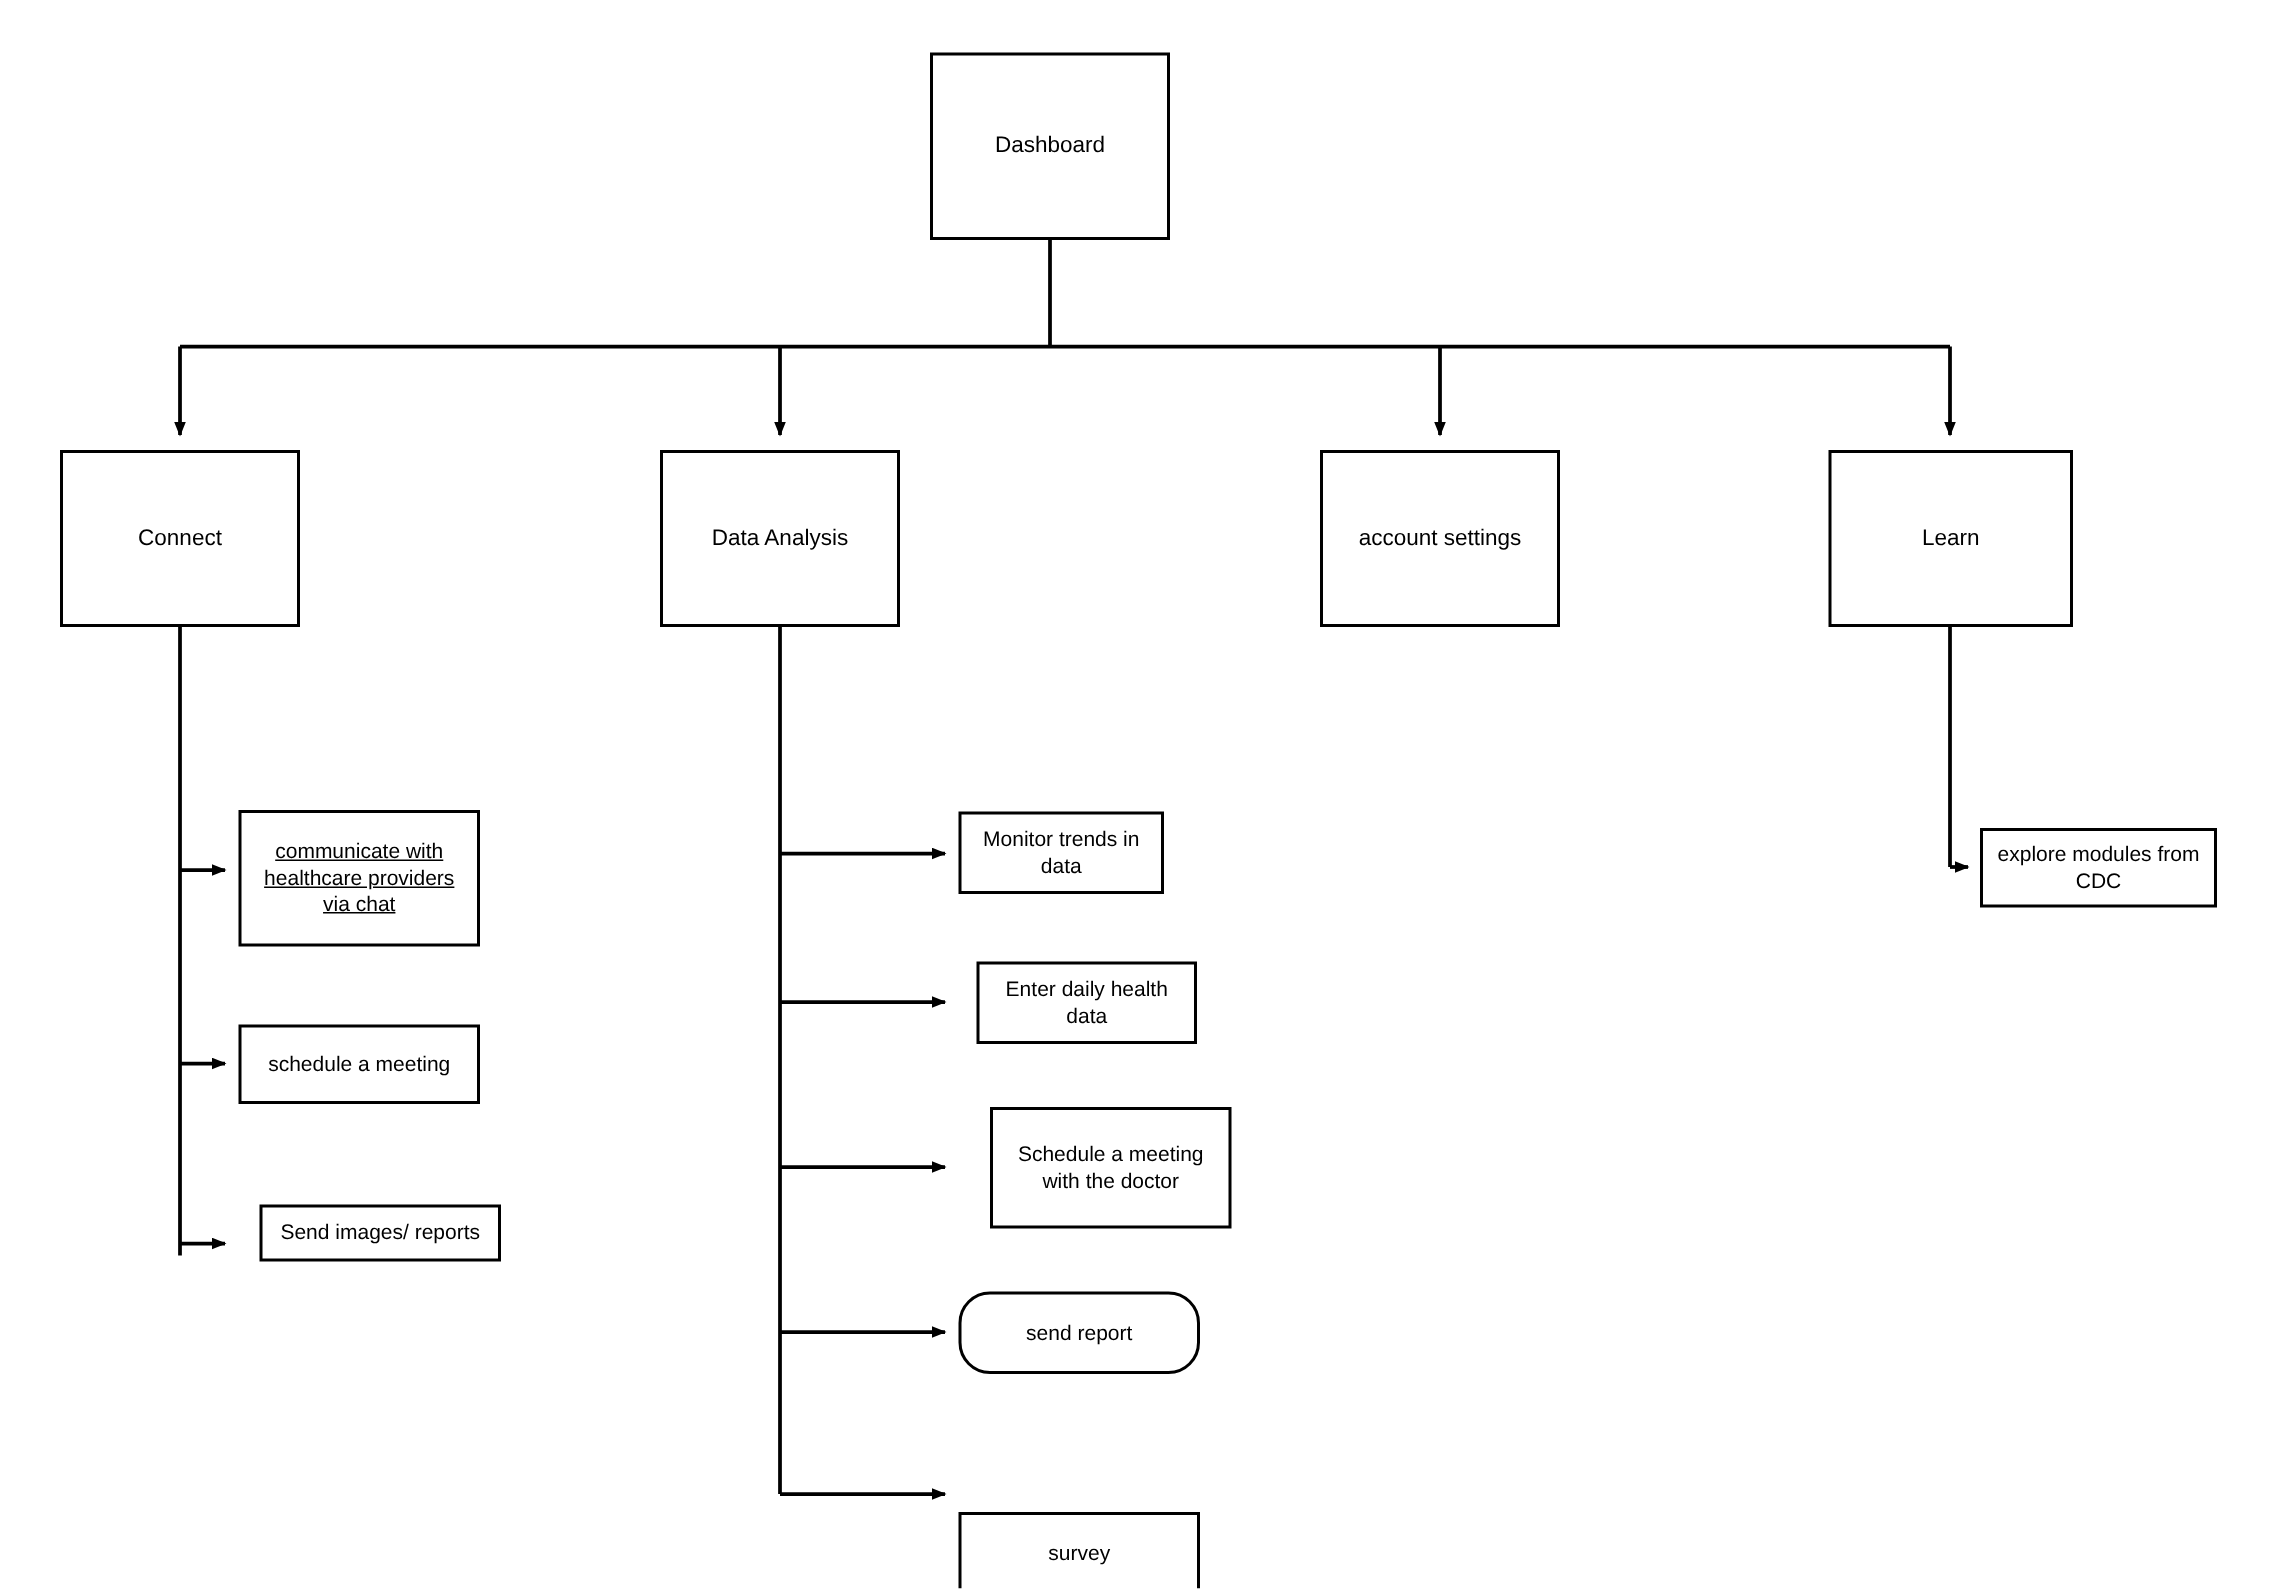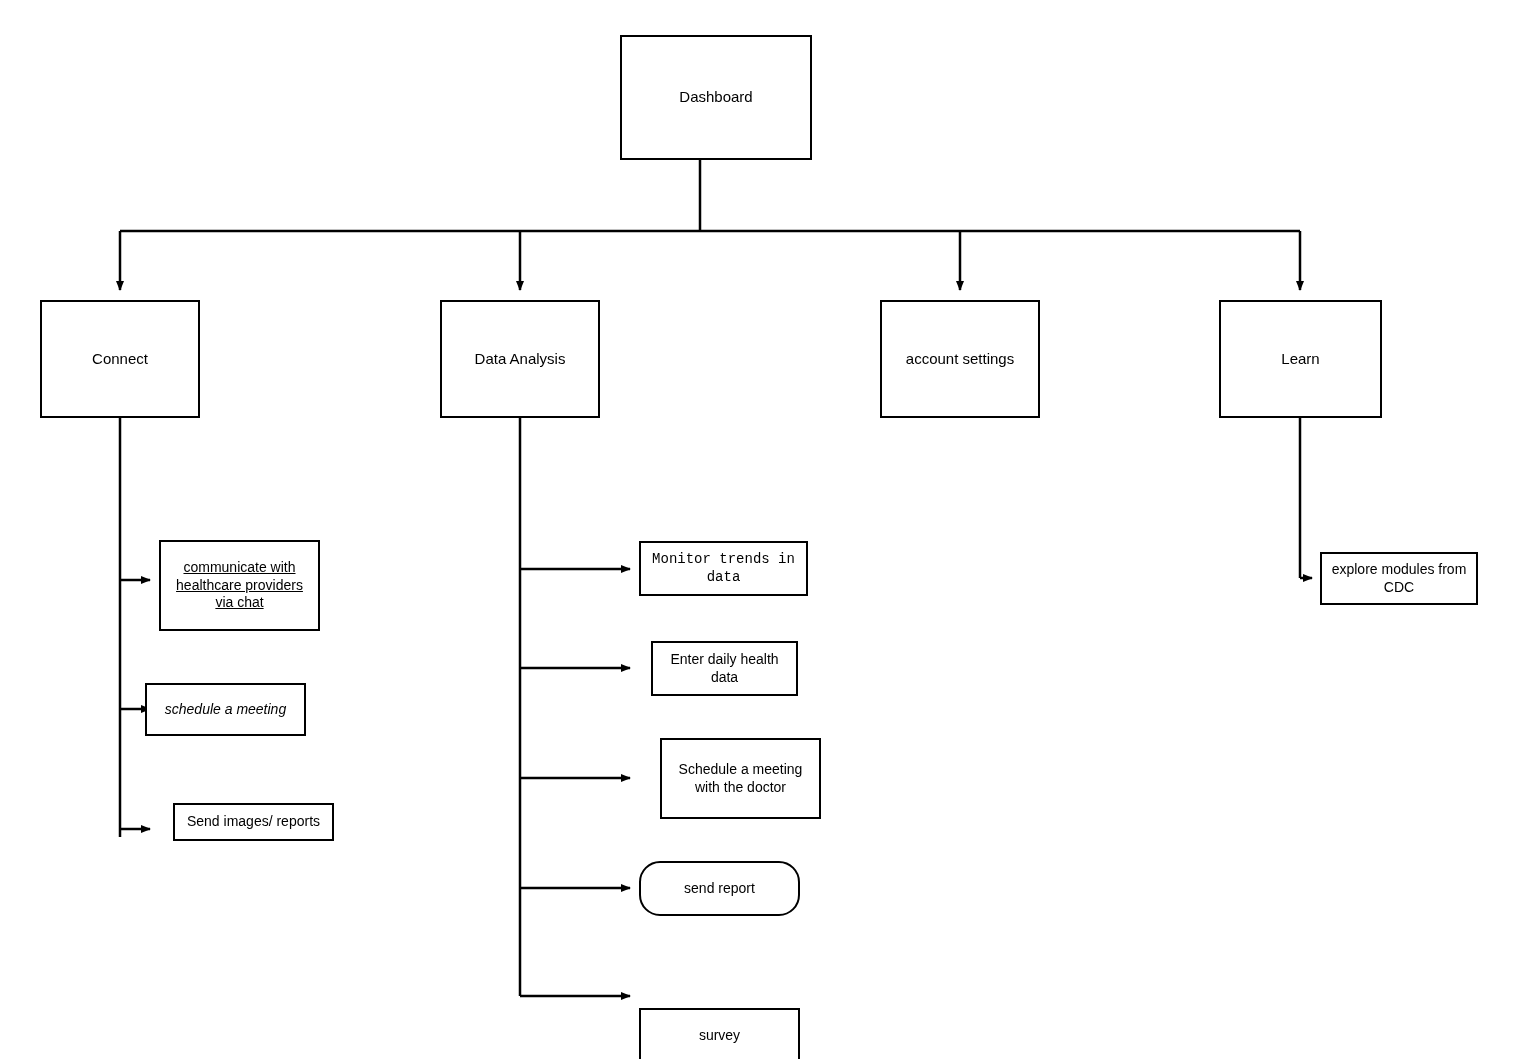--- a/index.html
+++ b/index.html
@@ -74,21 +74,21 @@
     <path d="M520,569 L630,569" stroke="#000000" stroke-width="2.5" fill="none" marker-end="url(#arrow)"></path>
     <path d="M520,668 L630,668" stroke="#000000" stroke-width="2.5" fill="none" marker-end="url(#arrow)"></path>
     <path d="M520,778 L630,778" stroke="#000000" stroke-width="2.5" fill="none" marker-end="url(#arrow)"></path>
     <path d="M520,888 L630,888" stroke="#000000" stroke-width="2.5" fill="none" marker-end="url(#arrow)"></path>
     <path d="M520,996 L630,996" stroke="#000000" stroke-width="2.5" fill="none" marker-end="url(#arrow)"></path>
 
     <path d="M1300,418 L1300,578" stroke="#000000" stroke-width="2.5" fill="none"></path>
     <path d="M1300,578 L1312,578" stroke="#000000" stroke-width="2.5" fill="none" marker-end="url(#arrow)"></path>
   </svg>
 
-  <div class="node lvl1" style="left:620px; top:35px; width:192px; height:125px;text-align:center;">
+  <div class="node lvl1" style="left:620px; top:35px; width:160px; height:125px;text-align:center;">
     <span>Dashboard</span>
   </div>
 
   <div class="node lvl1" style="left:40px; top:300px; width:160px; height:118px;">
     <span>Connect</span>
   </div>
 
   <div class="node lvl1" style="left:440px; top:300px; width:160px; height:118px;">
     <span>Data Analysis</span>
   </div>
@@ -98,29 +98,29 @@
   </div>
 
   <div class="node lvl1" style="left:1219px; top:300px; width:163px; height:118px;text-align:center;">
     <span>Learn</span>
   </div>
 
   <div class="node leaf" style="left:159px; top:540px; width:161px; height:91px;text-decoration:underline;">
     <span>communicate with healthcare providers via chat</span>
   </div>
 
-  <div class="node leaf" style="left:145px; top:683px; width:161px; height:53px;font-style:italic;">
+  <div class="node leaf" style="left:159px; top:683px; width:161px; height:53px;">
     <span>schedule a meeting</span>
   </div>
 
   <div class="node leaf" style="left:173px; top:803px; width:161px; height:38px;">
     <span>Send images/ reports</span>
   </div>
 
-  <div class="node leaf" style="left:639px; top:541px; width:169px; height:55px;font-family:Liberation Mono, monospace;">
+  <div class="node leaf" style="left:639px; top:541px; width:137px; height:55px;">
     <span>Monitor trends in data</span>
   </div>
 
   <div class="node leaf" style="left:639px; top:641px; width:147px; height:55px;margin-left:12px;">
     <span>Enter daily health data</span>
   </div>
 
   <div class="node leaf" style="left:639px; top:738px; width:161px; height:81px;margin-left:21px;">
     <span>Schedule a meeting with the doctor</span>
   </div>

